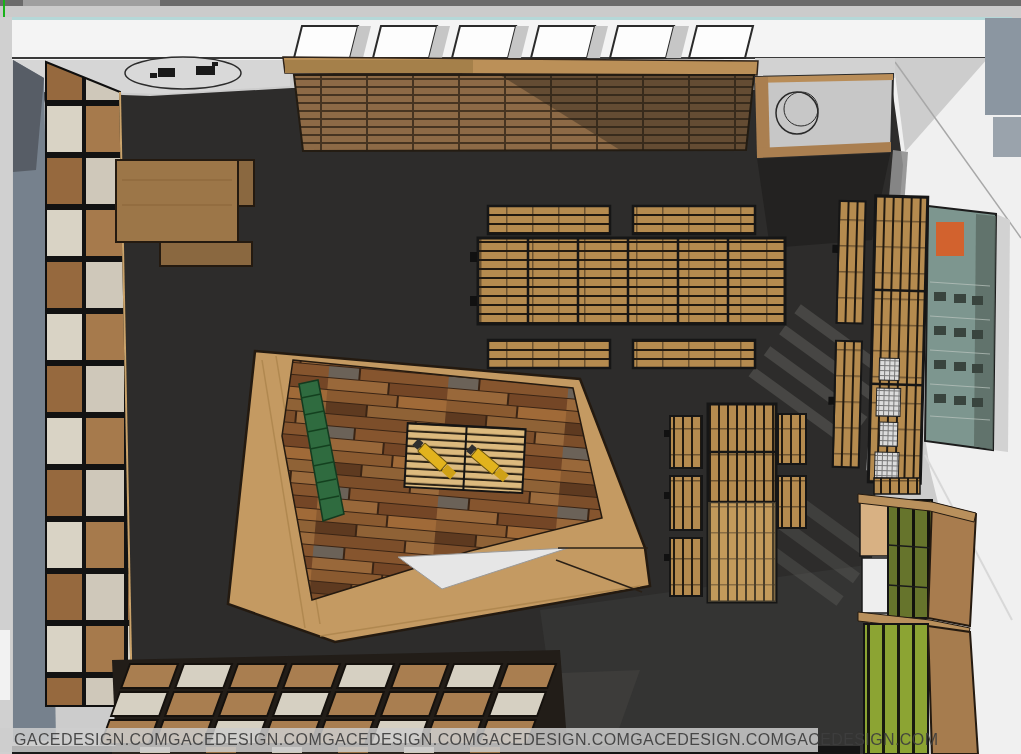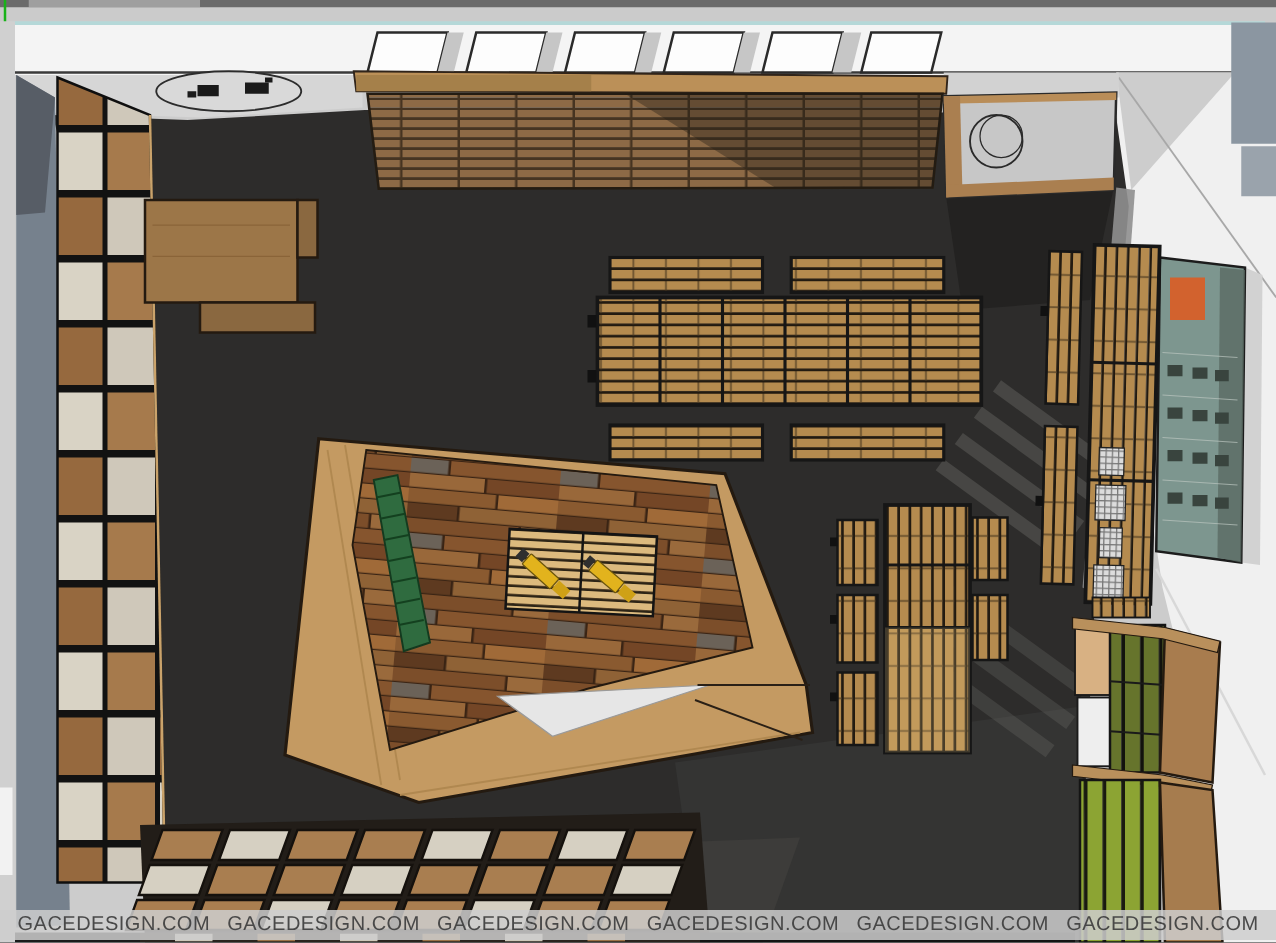--- a/index.html
+++ b/index.html
@@ -1,19 +1,19 @@
 <!DOCTYPE html>
 <html><head>
 <meta charset="utf-8">
 <style>
   html,body{margin:0;padding:0;background:#222;}
   .stage{position:relative;width:1021px;height:754px;overflow:hidden;
          font-family:"Liberation Sans",sans-serif;background:#cccccc;}
   svg{position:absolute;left:0;top:0;display:block;}
-  .watermark-band{position:absolute;left:0;top:728px;width:1021px;height:19px;
+  .watermark-band{position:absolute;left:0;top:728px;width:818px;height:19px;
       background:rgba(206,206,206,0.85);display:flex;justify-content:space-between;
       align-items:center;padding:12px 14px;box-sizing:border-box;z-index:50;}
   .wm{font-size:16px;letter-spacing:0.4px;color:rgba(62,62,62,0.92);
       font-family:"Liberation Sans",sans-serif;white-space:nowrap;}
 </style>
 </head>
 <body>
 
 <div class="stage">
 <svg width="1021" height="754" viewBox="0 0 1021 754">

